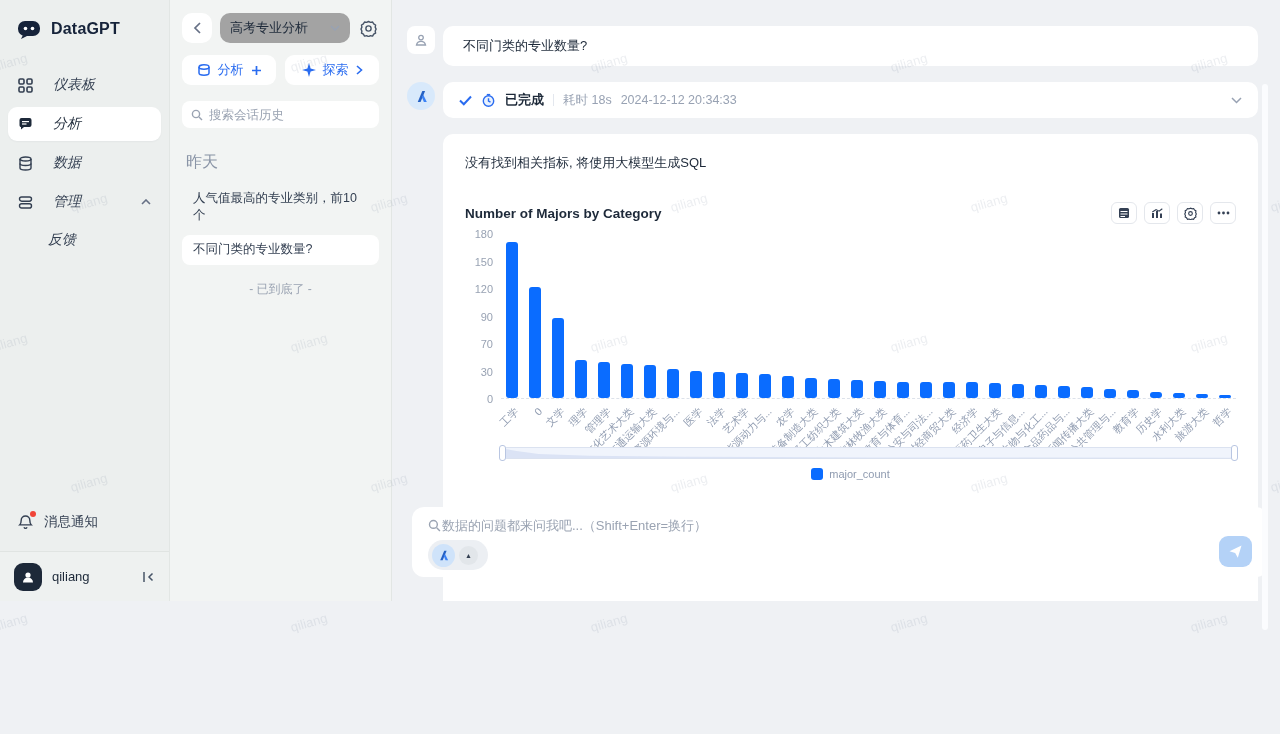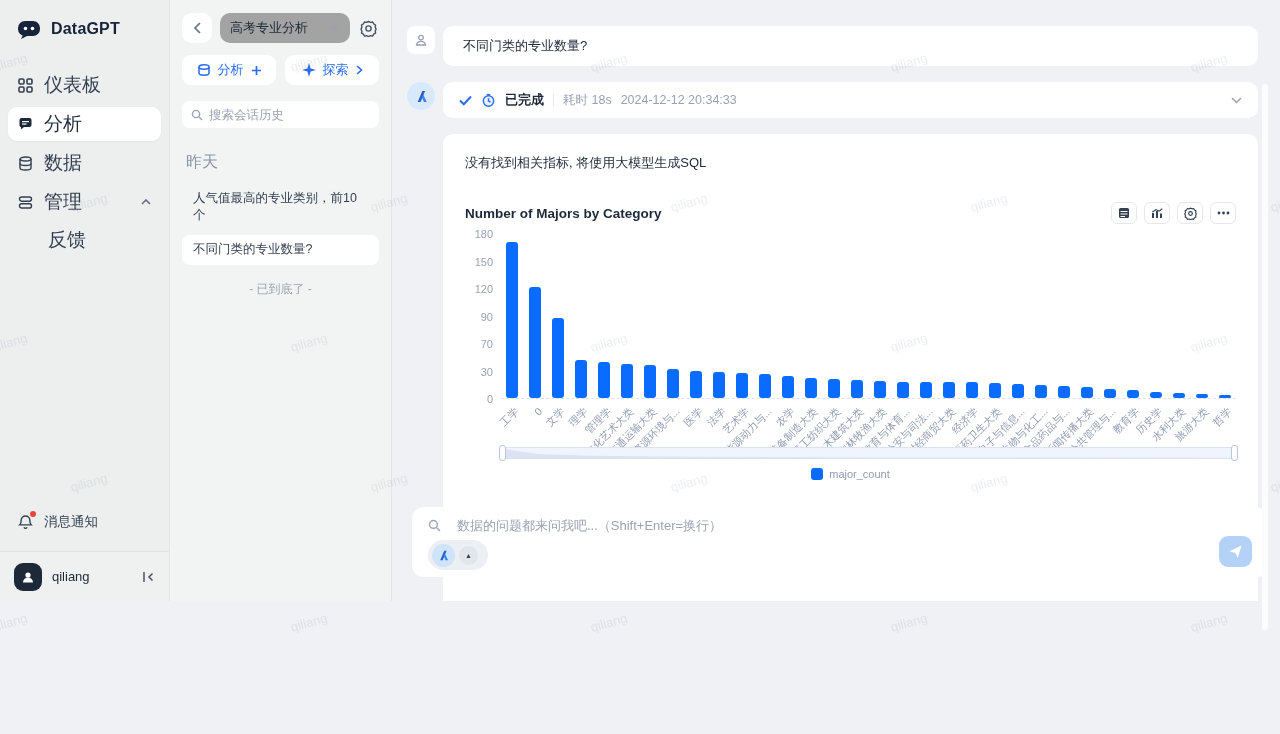--- a/index.html
+++ b/index.html
@@ -4,21 +4,21 @@
 <style>
   *{margin:0;padding:0;box-sizing:border-box;}
   html,body{width:1280px;height:734px;overflow:hidden;}
   body{font-family:"Liberation Sans","DejaVu Sans",sans-serif;background:#eff1f4;color:#1d2939;position:relative;}
   .app{display:flex;width:1280px;height:601px;}
 
   
   .sidebar{width:170px;background:#ecefee;border-right:1px solid #e2e6e4;display:flex;flex-direction:column;padding:12px 8px 0;}
   .logo-row{display:flex;align-items:center;gap:9px;padding:4px 8px 26px;}
   .brand{font-size:16px;font-weight:700;color:#16233a;letter-spacing:.2px;}
-  .nav-item{height:34px;display:flex;align-items:center;gap:11px;padding:0 10px;border-radius:9px;font-size:19px;color:#333f51;margin-bottom:5px;cursor:pointer;}
+  .nav-item{height:34px;display:flex;align-items:center;gap:20px;padding:0 10px;border-radius:9px;font-size:14px;color:#333f51;margin-bottom:5px;cursor:pointer;font-style:italic;}
   .nav-item.active{background:#fff;box-shadow:0 1px 2px rgba(16,24,40,.04);font-weight:500;color:#1d2939;}
   .nav-item .chev{margin-left:auto;}
   .subnav .nav-item{padding-left:40px;height:32px;margin-bottom:1px;}
   .side-spacer{flex:1;}
   .notif-row{display:flex;align-items:center;gap:11px;padding:10px 10px;font-size:13.5px;color:#333f51;cursor:pointer;}
   .bell-wrap{position:relative;display:inline-flex;}
   .bell-dot{position:absolute;top:-3px;right:-3px;width:6px;height:6px;border-radius:50%;background:#f04438;}
   .side-footer{border-top:1px solid #e0e4e2;margin:10px -8px 0;padding:11px 14px;display:flex;align-items:center;gap:10px;background:#eef1f0;height:50px;}
   .avatar-sq{width:28px;height:28px;border-radius:9px;background:#1d2939;display:flex;align-items:center;justify-content:center;}
   .uname{font-size:13px;color:#1d2939;flex:1;}
@@ -73,21 +73,21 @@
   .dz-handle{position:absolute;top:-3px;width:7px;height:16px;background:#fff;border:1px solid #b9c6e2;border-radius:3px;}
   .dz-handle.l{left:-3px;}  .dz-handle.r{right:-3px;}
   .legend{display:flex;justify-content:center;align-items:center;gap:6px;margin-top:9px;}
   .legend .sw{width:12px;height:12px;border-radius:3px;background:#0a6cff;}
   .legend span{font-size:11px;color:#8f9bb0;}
   .analysis{margin-top:28px;}
   .analysis p{font-size:13px;line-height:2;color:#1d2939;margin-bottom:13px;}
 
   
   .composer{position:absolute;left:20px;right:12px;bottom:24px;height:70px;background:#fff;border-radius:12px;padding:11px 16px;}
-  .comp-row1{display:flex;align-items:center;gap:16px;}
+  .comp-row1{display:flex;align-items:center;gap:1px;}
   .comp-row1 input{border:none;outline:none;flex:1;font-size:13px;color:#1d2939;font-family:inherit;background:transparent;}
   .comp-row1 input::placeholder{color:#9aa3b2;}
   .model-pill{margin-top:7px;height:30px;width:60px;border-radius:15px;background:#eceff3;display:flex;align-items:center;gap:4px;padding:0 4px;cursor:pointer;}
   .mp-a{width:23px;height:23px;border-radius:50%;background:#cfe3fa;display:flex;align-items:center;justify-content:center;}
   .mp-t{width:19px;height:19px;border-radius:50%;background:#e2e6ea;display:flex;align-items:center;justify-content:center;font-size:7px;color:#333f51;}
   .send-btn{position:absolute;right:16px;bottom:10px;width:33px;height:31px;border:none;border-radius:9px;background:#b4d2f7;display:flex;align-items:center;justify-content:center;cursor:pointer;}
 
   
   .wm-layer{position:absolute;inset:0;pointer-events:none;z-index:40;overflow:hidden;}
   .wm{position:absolute;font-size:13px;color:rgba(100,116,139,.12);transform:rotate(-16deg);white-space:nowrap;}

